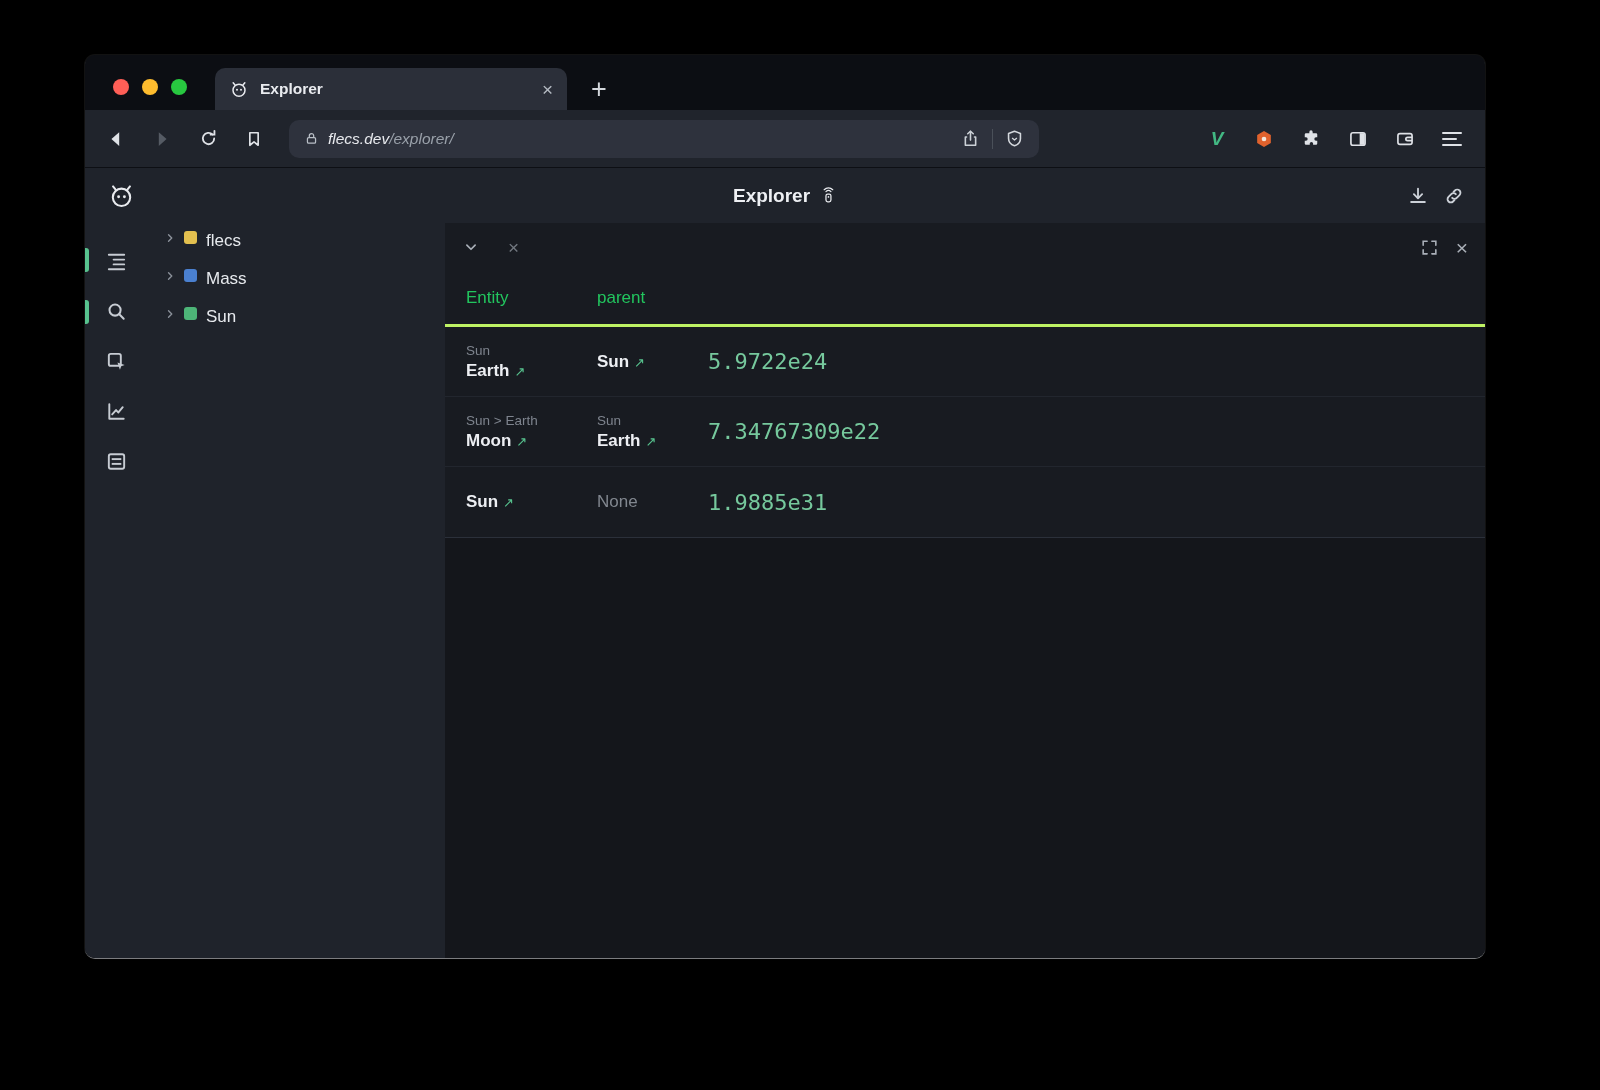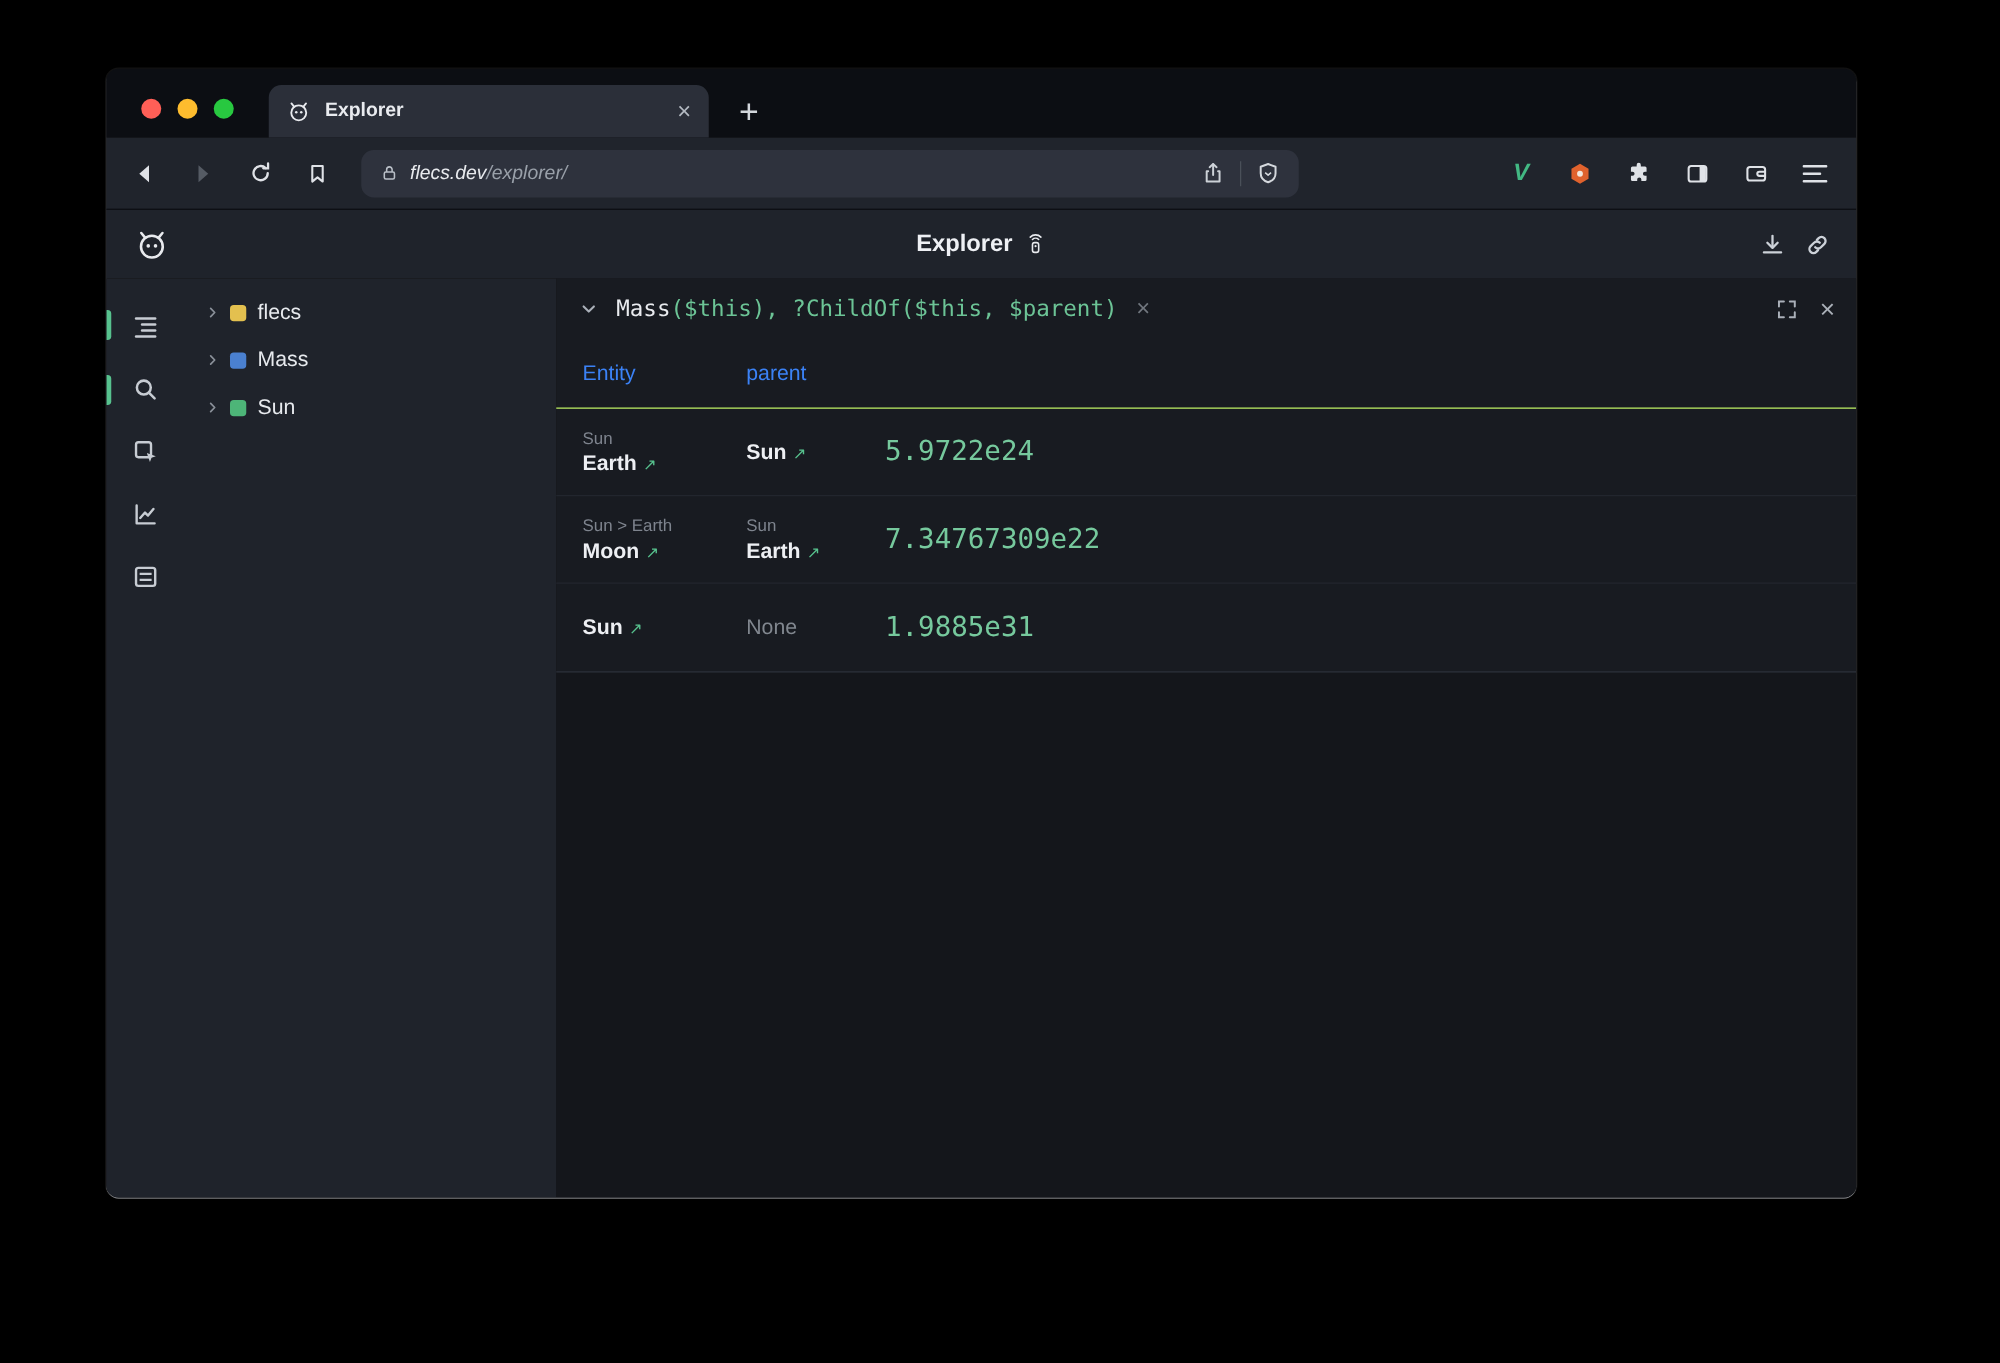--- a/index.html
+++ b/index.html
@@ -72,37 +72,37 @@
   .active-bar.b1 { top:25px; }
   .active-bar.b2 { top:77px; }
 
   .iconbar {
     flex:0 0 63px; background:#1f232b;
     display:flex; flex-direction:column; align-items:center; padding-top:25px; gap:24px;
   }
   .ib-btn { width:26px; height:26px; display:flex; align-items:center; justify-content:center; }
 
   .treepanel { flex:0 0 297px; background:#1f232b; padding-top:8px; }
-  .tree-item { height:38px; display:flex; align-items:center; padding-left:15px; color:#e7eaee; font-size:17px; }
+  .tree-item { height:38px; display:flex; padding-left:15px; color:#e7eaee; font-size:17px; }
   .tree-chevron { width:14px; display:flex; margin-right:7px; }
   .tree-square { width:13px; height:13px; border-radius:3px; margin-right:9px; flex:0 0 13px; }
 
   .mainpanel { flex:1; background:#14161b; display:flex; flex-direction:column; }
   .query-card { background:#181b21; border-bottom:1px solid #2b303a; }
   .query-header { height:48px; display:flex; align-items:center; padding:0 17px; }
   .qh-chevron { display:flex; margin-right:13px; }
   .query-code { font-family:"DejaVu Sans Mono","Liberation Mono",monospace; font-size:18px; color:#e9ebef; white-space:nowrap; }
   .query-code .green { color:var(--query-green); }
   .query-clear { margin-left:15px; font-size:19px; color:#71777f; line-height:1; }
   .qh-right { margin-left:auto; display:flex; align-items:center; gap:17px; }
   .query-close { font-size:21px; color:#aab0b8; line-height:1; }
 
   .thead {
     display:grid; grid-template-columns:131px 111px 1fr; padding-left:21px; height:56px;
-    align-items:center; font-size:17px; color:#3b82f6; border-bottom:1px solid #bef264;
+    align-items:center; font-size:17px; color:#22c55e; border-bottom:3px solid #bef264;
   }
   .trow {
     display:grid; grid-template-columns:131px 111px 1fr; padding:13px 0 13px 21px;
     min-height:70px; align-items:center; border-bottom:1px solid #22262e;
   }
   .trow:last-child { border-bottom:none; }
   .cell-path { font-size:13.5px; color:#7e848e; margin-bottom:3px; }
   .cell-path:empty { display:none; }
   .cell-name { font-size:17px; font-weight:600; color:#edeff3; display:flex; align-items:baseline; }
   .cell-name .arrow { margin-left:5px; font-size:13px; font-weight:400; color:var(--accent); }
@@ -333,21 +333,20 @@
     </div>
 
     <div class="mainpanel">
       <div class="query-card">
         <div class="query-header">
           <span class="qh-chevron">
             <svg viewBox="0 0 24 24" width="18" height="18" fill="none" stroke="#aab0b9" stroke-width="2.2" stroke-linecap="round" stroke-linejoin="round">
                 <path d="M6.5 9.5 L12 15 L17.5 9.5"></path>
               </svg>
           </span>
-          <span class="query-code"><span>Mass</span><span class="green">($this), ?ChildOf($this, $parent)</span></span>
           <span class="query-clear">×</span>
           <span class="qh-right">
             <span>
               <svg viewBox="0 0 24 24" width="19" height="19" fill="none" stroke="#aab0b9" stroke-width="2" stroke-linecap="round">
                 <path d="M4 9 V4 H9"></path>
                   <path d="M15 4 H20 V9"></path>
                   <path d="M20 15 V20 H15"></path>
                   <path d="M9 20 H4 V15"></path>
               </svg>
             </span>

